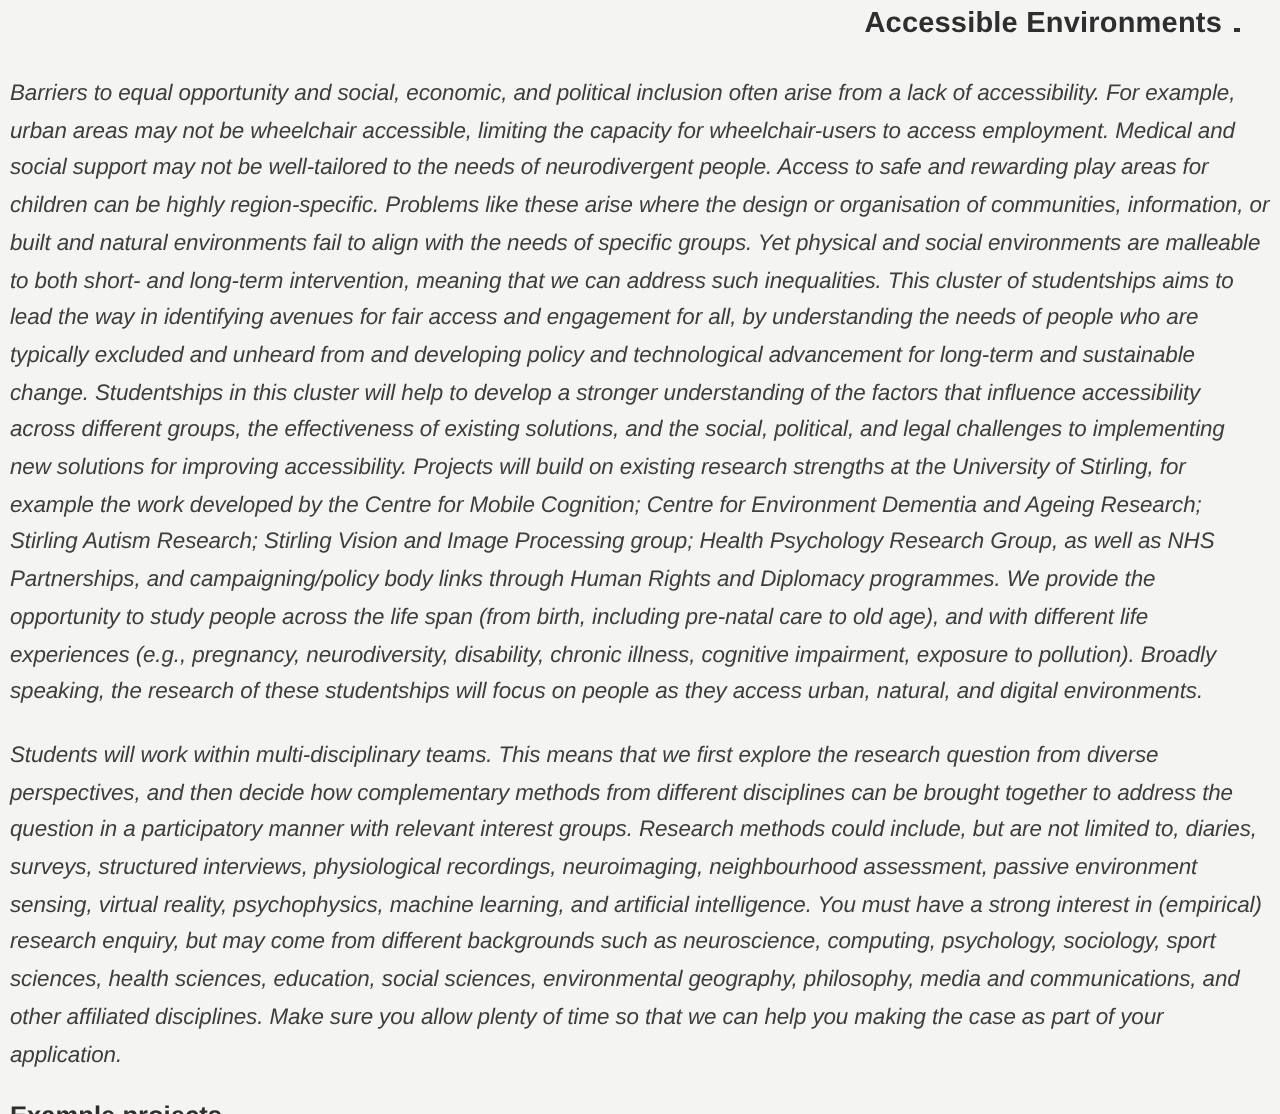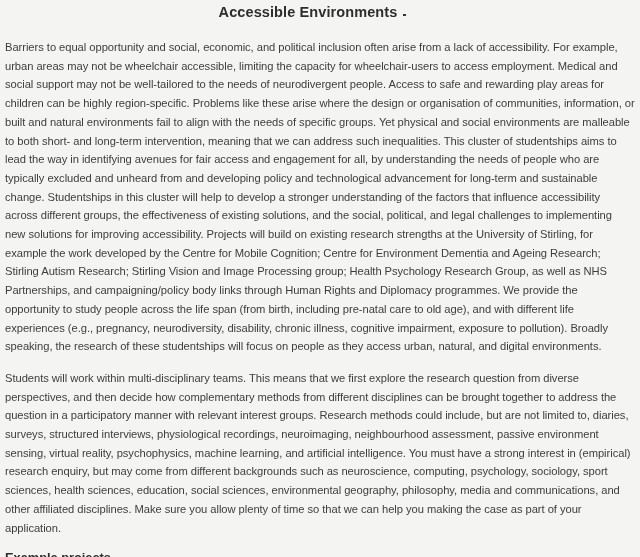--- a/index.html
+++ b/index.html
@@ -4,38 +4,39 @@
 <style>
   html, body { margin: 0; padding: 0; }
   body {
     width: 640px; height: 557px; overflow: hidden;
     background: #f4f4f2;
     font-family: "Liberation Sans", "DejaVu Sans", sans-serif;
     color: #3a3a3a;
   }
   .accordion { padding: 0 5px; }
   .acc-header {
-    display: flex; justify-content: center; align-items: center;
+    display: flex; justify-content: flex-end; align-items: center;
     height: 24px; padding-top: 0px;
   }
   .acc-title {
     font-size: 14.5px; font-weight: bold; color: #2e2e2e; margin: 0;
     letter-spacing: 0.1px;
   }
   .collapse-btn {
     width: 14px; height: 14px; display: flex; align-items: center; justify-content: center;
     margin-right: 10px; cursor: pointer;
   }
   .collapse-btn .bar { width: 3px; height: 2px; background: #333; margin-top: 6px; }
   .acc-body { padding-top: 14px; }
   p {
     margin: 0 0 13px 0;
     font-size: 11.2px; line-height: 18.7px;
     color: #3d3d3d;
     letter-spacing: -0.05px;
+    font-style: italic;
   }
   h3 {
     font-size: 12.8px; font-weight: bold; color: #2e2e2e;
     margin: 4px 0 6px 0;
   }
 </style>
 </head>
 <body>
 
 <div class="accordion">

